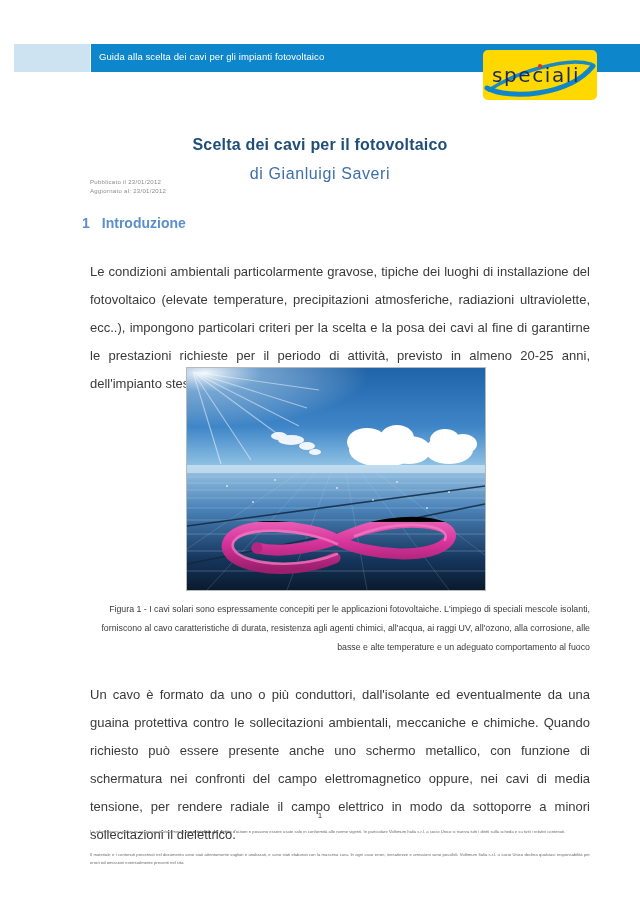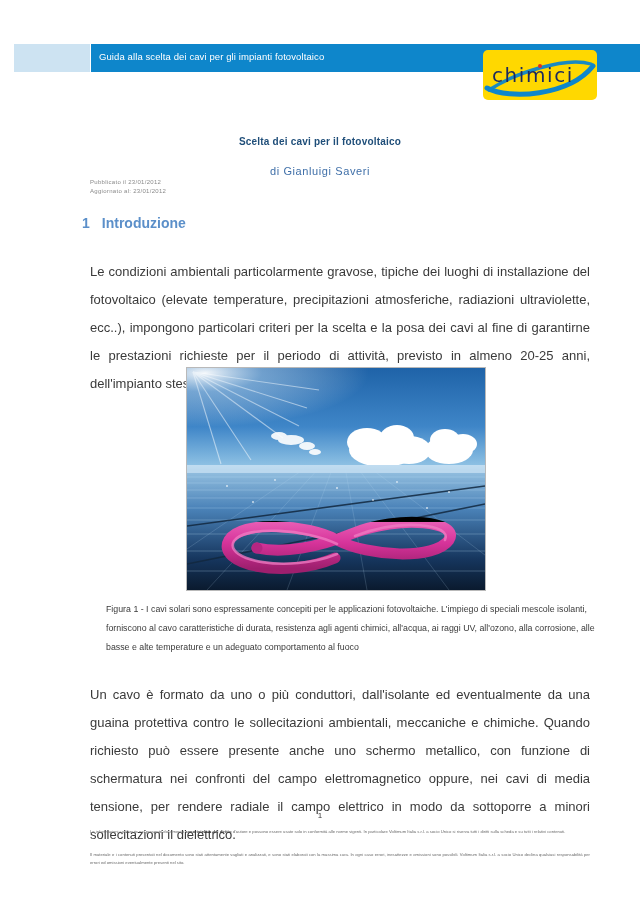--- a/index.html
+++ b/index.html
@@ -87,32 +87,32 @@
     z-index: 4;
   }
 
   
   .doc-title {
     position: absolute;
     left: 0;
     top: 136px;
     width: 640px;
     text-align: center;
-    font-size: 10px;
+    font-size: 16px;
     font-weight: bold;
     color: #1f4e79;
     letter-spacing: 0.2px;
   }
   .doc-author {
     position: absolute;
     left: 0;
     top: 165px;
     width: 640px;
     text-align: center;
-    font-size: 11px;
+    font-size: 16px;
     color: #3f6fa8;
     letter-spacing: 0.6px;
   }
   .meta-block {
     position: absolute;
     left: 90px;
     top: 178px;
     font-size: 6px;
     color: #8a8a8a;
     line-height: 1.55;
@@ -151,26 +151,26 @@
     left: 186px;
     top: 367px;
     width: 298px;
     height: 222px;
     border: 1px solid #b9b9b9;
     overflow: hidden;
     background: #1f63a8;
   }
   .figure-caption {
     position: absolute;
-    left: 106px;
+    left: 90px;
     top: 600px;
     width: 500px;
     font-size: 8.8px;
     color: #3a3a3a;
-    text-align: left;
+    text-align: right;
     line-height: 2.15;
   }
 
   
   .page-number {
     position: absolute;
     left: 0;
     top: 811px;
     width: 640px;
     text-align: center;
@@ -198,21 +198,21 @@
   <div class="header-bar">
     <span class="header-bar-text">Guida alla scelta dei cavi per gli impianti fotovoltaico</span>
   </div>
 </div>
 
 <div class="logo-box">
   <svg class="logo-svg" width="114" height="50" viewBox="0 0 114 50">
     <path d="M4 38 C 26 50, 86 46, 110 16" stroke="#0e86cb" stroke-width="5" fill="none" stroke-linecap="round"></path>
     <path d="M6 40 C 30 24, 82 6, 108 14" stroke="#0e86cb" stroke-width="3.4" fill="none" stroke-linecap="round" opacity="0.95"></path>
   </svg>
-  <span class="logo-word">chimici</span>
+  <span class="logo-word">speciali</span>
   <span class="logo-dot"></span>
 </div>
 
 <div class="doc-title">Scelta dei cavi per il fotovoltaico</div>
 <div class="doc-author">di Gianluigi Saveri</div>
 
 <div class="meta-block">
   <div>Pubblicato il 23/01/2012</div>
   <div>Aggiornato al: 23/01/2012</div>
 </div>

